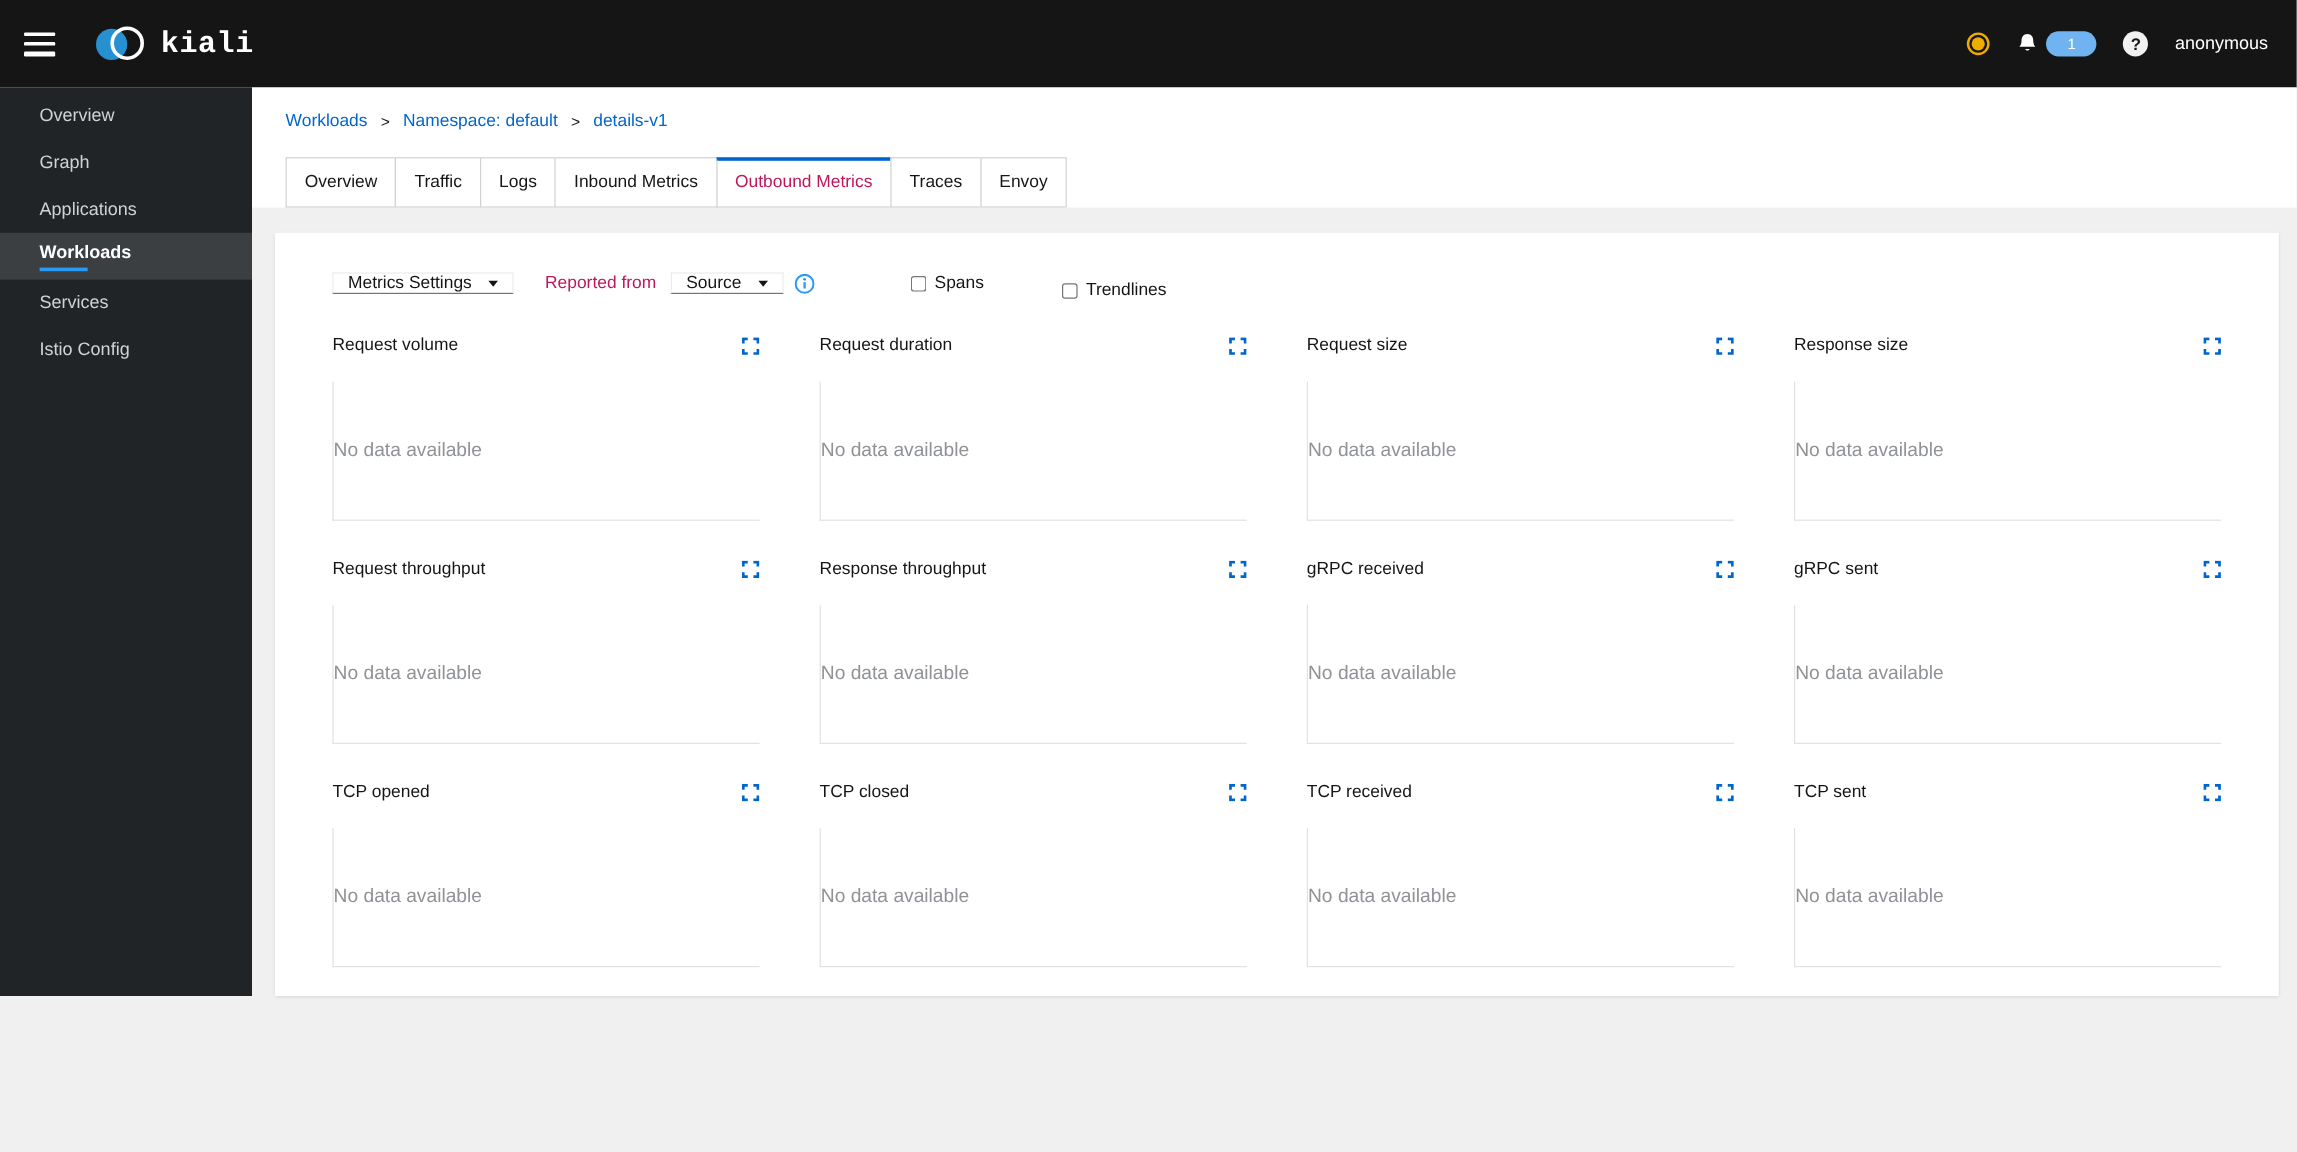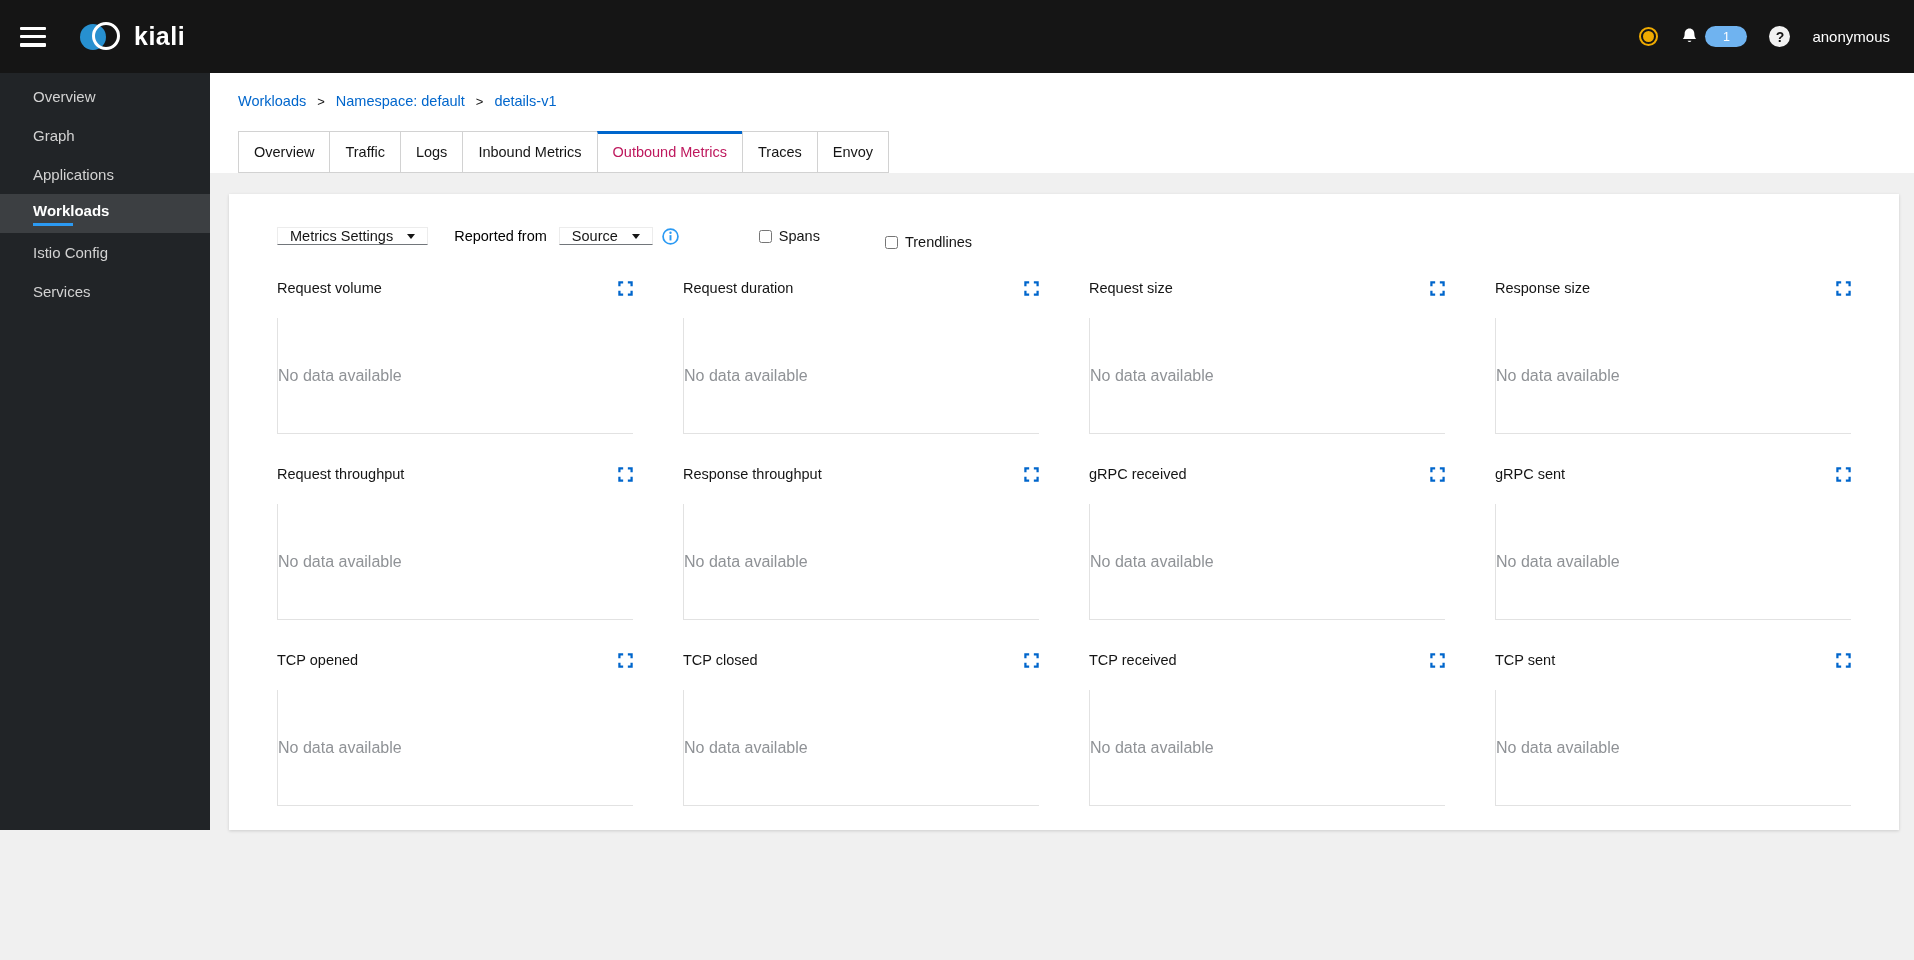--- a/index.html
+++ b/index.html
@@ -12,21 +12,21 @@
   }
 
   
   .masthead {
     height: 73px; background: #151515;
     display: flex; align-items: center;
     padding: 0 24px 0 20px;
   }
   .hamburger { width: 26px; height: 20px; display: flex; flex-direction: column; justify-content: space-between; cursor: pointer; }
   .hamburger span { display: block; height: 3.5px; background: #fff; border-radius: 1px; }
-  .brand { display: flex; align-items: center; margin-left: 34px; }
+  .brand { display: flex; align-items: center; margin-left: 34px; font-family: Liberation Mono, monospace; }
   .logo-mark { position: relative; width: 46px; height: 30px; }
   .logo-circle-fill { position: absolute; left: 0; top: 2px; width: 26px; height: 26px; border-radius: 50%; background: #2790d0; }
   .logo-circle-ring { position: absolute; left: 12px; top: 0; width: 28px; height: 28px; border-radius: 50%; border: 3px solid #ffffff; background: transparent; }
   .brand-name { color: #fff; font-size: 25px; font-weight: bold; margin-left: 8px; letter-spacing: 0.5px; }
   .masthead-right { margin-left: auto; display: flex; align-items: center; gap: 22px; }
   .status-dot { width: 19px; height: 19px; border-radius: 50%; border: 2.5px solid #f0ab00; display: flex; align-items: center; justify-content: center; }
   .status-dot i { width: 11px; height: 11px; border-radius: 50%; background: #f0ab00; }
   .bell-group { display: flex; align-items: center; gap: 6px; cursor: pointer; }
   .notif-badge {
     background: #6fb3f0; color: #fff; font-size: 12.5px;
@@ -82,21 +82,21 @@
   .tab.active { border-top: 3px solid #0066cc; padding-top: 9px; color: #be185d; }
 
   
   .card {
     margin: 21px 15px 0 19px; height: 736px;
     background: #fff; box-shadow: 0 1px 3px rgba(3,3,3,0.15);
     padding: 24px 48px;
   }
   .settings-row { display: flex; align-items: center; height: 36px; }
   .metrics-settings { min-width: 128px; }
-  .reported-label { font-size: 14.5px; color: #000000; margin-left: 26px; margin-right: 12px; }
+  .reported-label { font-size: 14.5px; color: #be185d; margin-left: 26px; margin-right: 12px; }
   .source-select { min-width: 79px; }
   .info-icon { margin-left: 9px; display: flex; align-items: center; cursor: pointer; }
   .chk { display: flex; align-items: center; margin-left: 32px; font-size: 14.5px; color: #151515; cursor: pointer; gap: 7px; padding-left: 48px; }
   .chk input { width: 13px; height: 13px; margin: 0; cursor: pointer; }
 
   .charts-grid {
     margin-top: 26px;
     display: grid; grid-template-columns: repeat(4, 1fr);
     column-gap: 50px; row-gap: 32px;
   }
@@ -153,24 +153,24 @@
         <span>Graph</span>
       </div>
     <div class="nav-item">
         <span>Applications</span>
       </div>
     <div class="nav-item active">
         <span>Workloads</span>
         <span class="active-bar"></span>
       </div>
     <div class="nav-item">
+        <span>Services</span>
+      </div>
+    <div class="nav-item">
         <span>Istio Config</span>
-      </div>
-    <div class="nav-item">
-        <span>Services</span>
       </div>
   </nav>
 
   <div class="main">
 
     <div class="content-head">
       <div class="breadcrumb">
         <a>Workloads</a>
         <span class="crumb-sep">&gt;</span>
         <a>Namespace: default</a>

